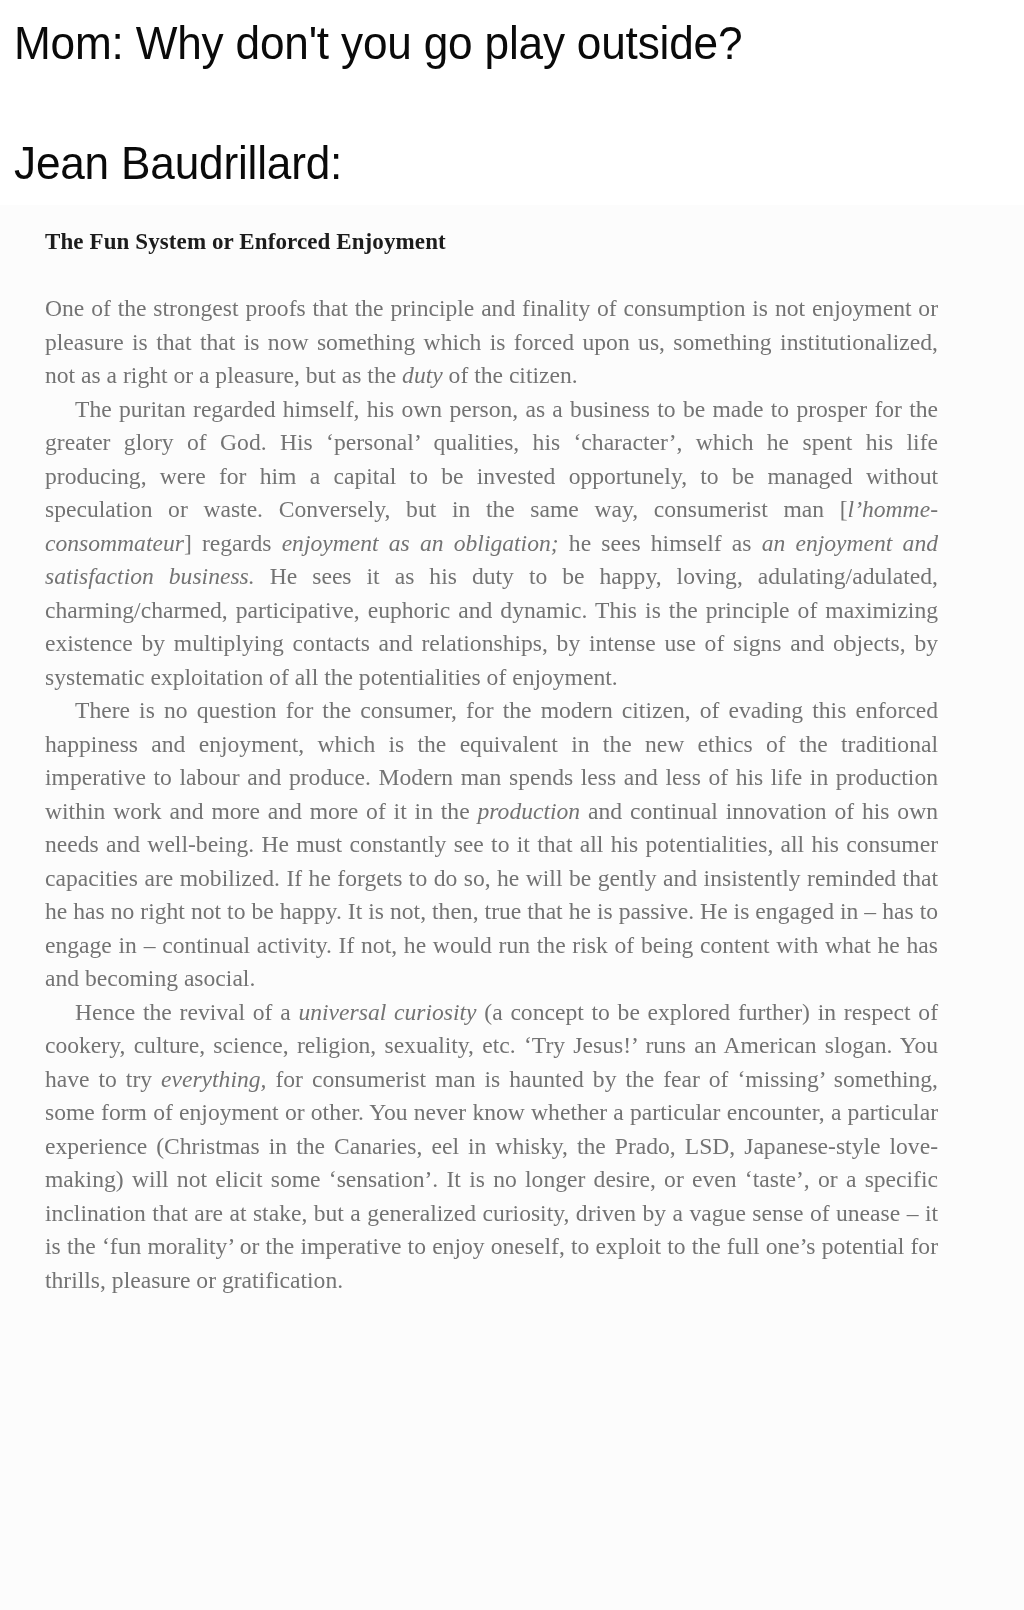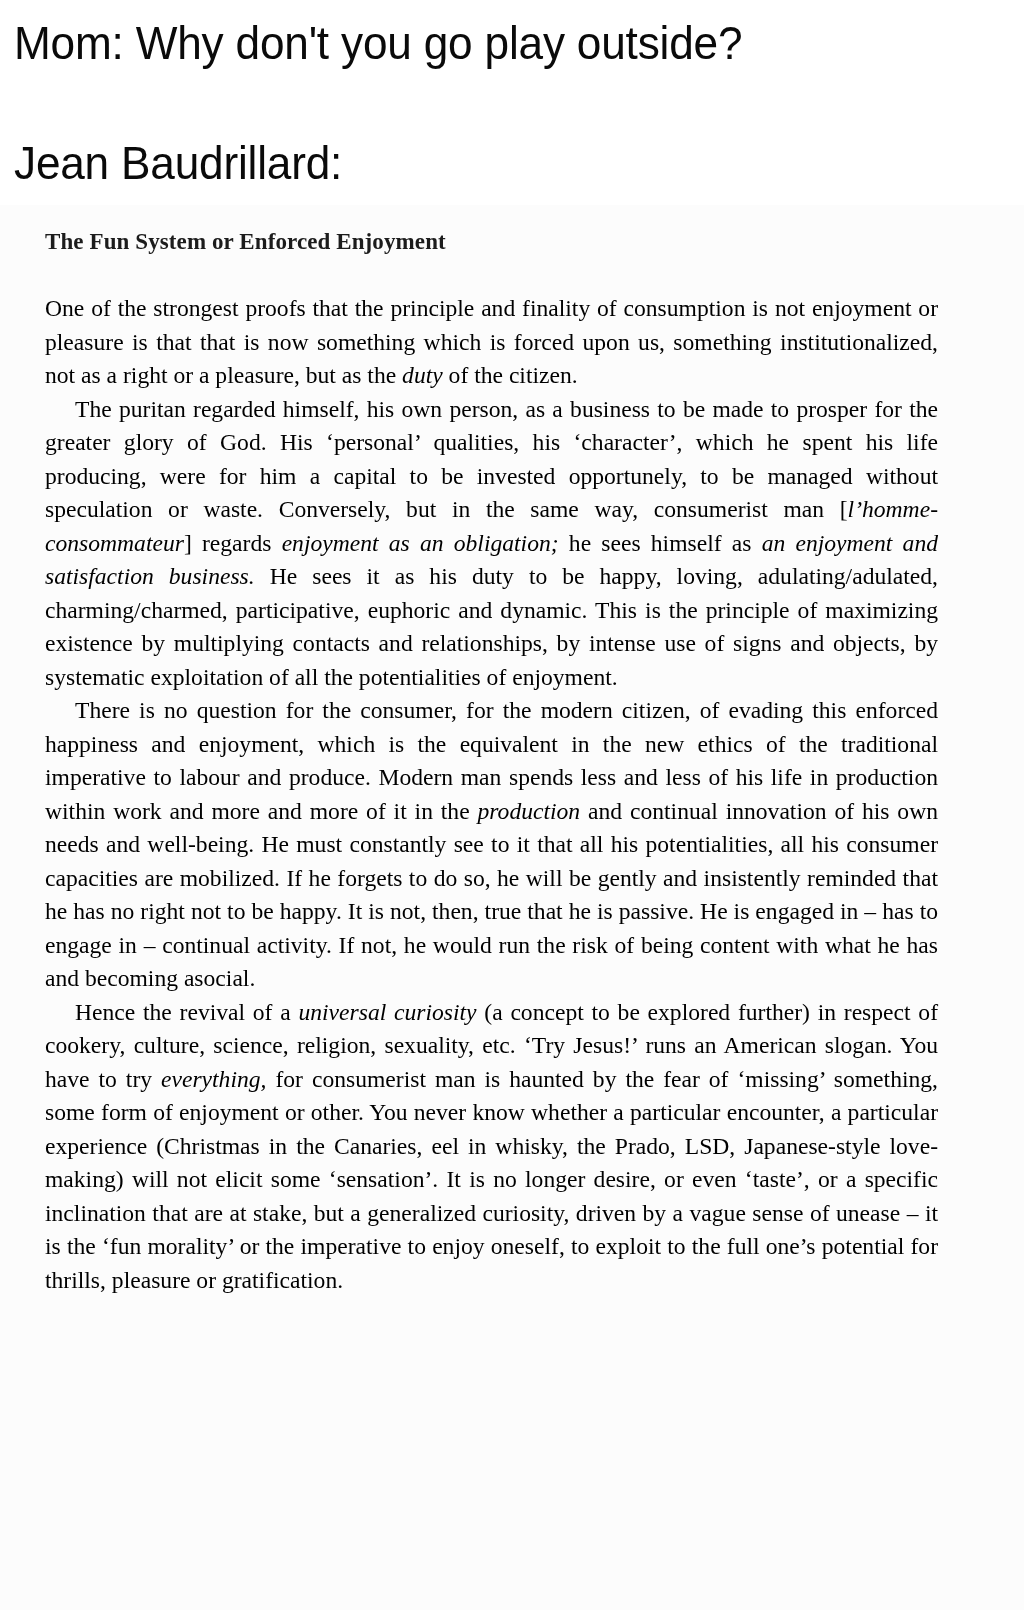--- a/index.html
+++ b/index.html
@@ -18,21 +18,21 @@
     padding-left: 28px;
   }
   .scan-title {
     position: absolute; left: 45px; top: 24px; margin: 0;
     font-family: "Liberation Serif", serif; font-weight: bold;
     font-size: 23px; color: #1c1c1c; letter-spacing: 0.1px;
   }
   .scan-body {
     position: absolute; left: 45px; top: 87px; width: 893px;
     font-family: "Liberation Serif", serif; font-size: 23.6px;
-    line-height: 33.5px; color: #000000; text-align: justify;
+    line-height: 33.5px; color: #737373; text-align: justify;
     hyphens: manual;
   }
   .scan-body p { margin: 0; }
   .scan-body p.indent { text-indent: 30px; font-family: Liberation Serif, serif; }
   .scan-body em { font-style: italic; }
 </style>
 </head>
 <body>
 
 <h1 id="line-mom" class="meme-line">Mom: Why don't you go play outside?</h1>

